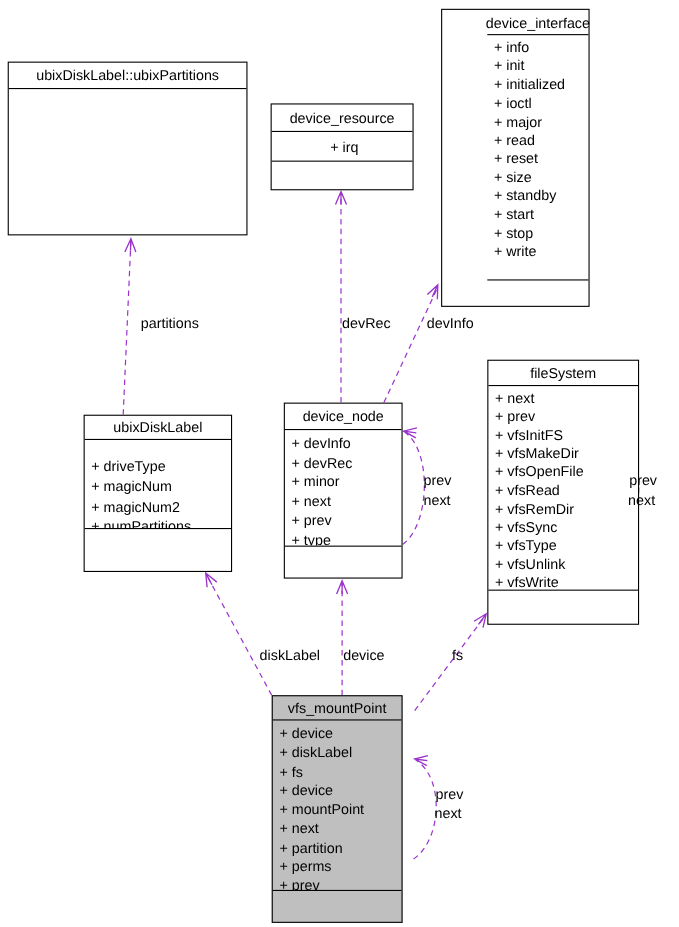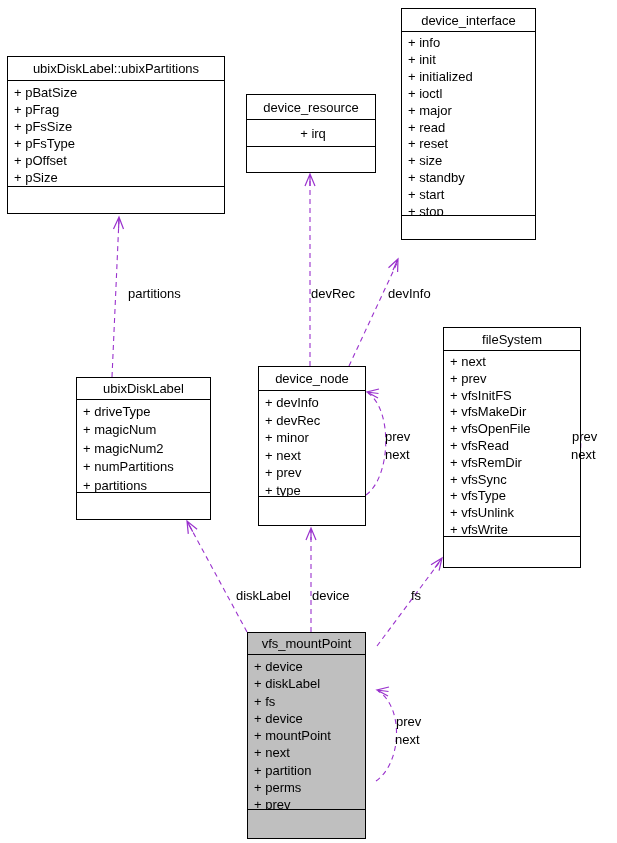--- a/index.html
+++ b/index.html
@@ -71,26 +71,26 @@
   
   #box-ubix-partitions { left: 7px;   top: 56px;  width: 218px; height: 158px; }
   #box-ubix-partitions .uml-title  { height: 24px; }
   #box-ubix-partitions .uml-footer { height: 26px; }
 
   #box-device-resource { left: 246px; top: 94px;  width: 130px; height: 79px; text-align: center; }
   #box-device-resource .uml-title  { height: 25px; }
   #box-device-resource .uml-footer { height: 25px; }
   #box-device-resource .uml-field  { line-height: 22px; }
 
-  #box-device-interface { left: 401px; top: 8px;  width: 135px; height: 232px; }
+  #box-device-interface { left: 401px; top: 8px;  width: 135px; height: 271px; padding-left: 41px; }
   #box-device-interface .uml-title  { height: 23px; }
   #box-device-interface .uml-footer { height: 23px; }
   #box-device-interface .uml-field  { line-height: 16.9px; }
 
-  #box-ubix-disk-label { left: 76px;  top: 377px; width: 135px; height: 143px; }
+  #box-ubix-disk-label { left: 76px;  top: 377px; width: 135px; height: 143px; gap: 12px; }
   #box-ubix-disk-label .uml-title  { height: 22px; }
   #box-ubix-disk-label .uml-footer { height: 26px; }
   #box-ubix-disk-label .uml-field  { line-height: 18.4px; }
 
   #box-device-node { left: 258px; top: 366px; width: 108px; height: 160px; }
   #box-device-node .uml-title  { height: 24px; }
   #box-device-node .uml-footer { height: 28px; }
   #box-device-node .uml-field  { line-height: 17.5px; }
 
   #box-file-system { left: 443px; top: 327px; width: 138px; height: 241px; }
@@ -161,29 +161,20 @@
       <path class="head" d="M574,388 L562,391 L573,397 M562,391 L573.5,392.5"></path>
     </g>
     <g>
       <path class="shaft" d="M376,781 C402,763 404,707 378,691"></path>
       <path class="head" d="M389,687 L377,690 L388,696 M377,690 L388.5,691.5"></path>
     </g>
   </svg>
 
   <div class="uml-box" id="box-ubix-partitions">
     <div class="uml-title">ubixDiskLabel::ubixPartitions</div>
-    <div class="uml-fields">
-
-    <div class="uml-field">+ pBatSize</div>
-        <div class="uml-field">+ pFrag</div>
-        <div class="uml-field">+ pFsSize</div>
-        <div class="uml-field">+ pFsType</div>
-        <div class="uml-field">+ pOffset</div>
-        <div class="uml-field">+ pSize</div>
-      </div>
     <div class="uml-footer"></div>
   </div>
 
   <div class="uml-box" id="box-device-resource">
     <div class="uml-title">device_resource</div>
     <div class="uml-fields">
 
     <div class="uml-field">+ irq</div>
       </div>
     <div class="uml-footer"></div>

